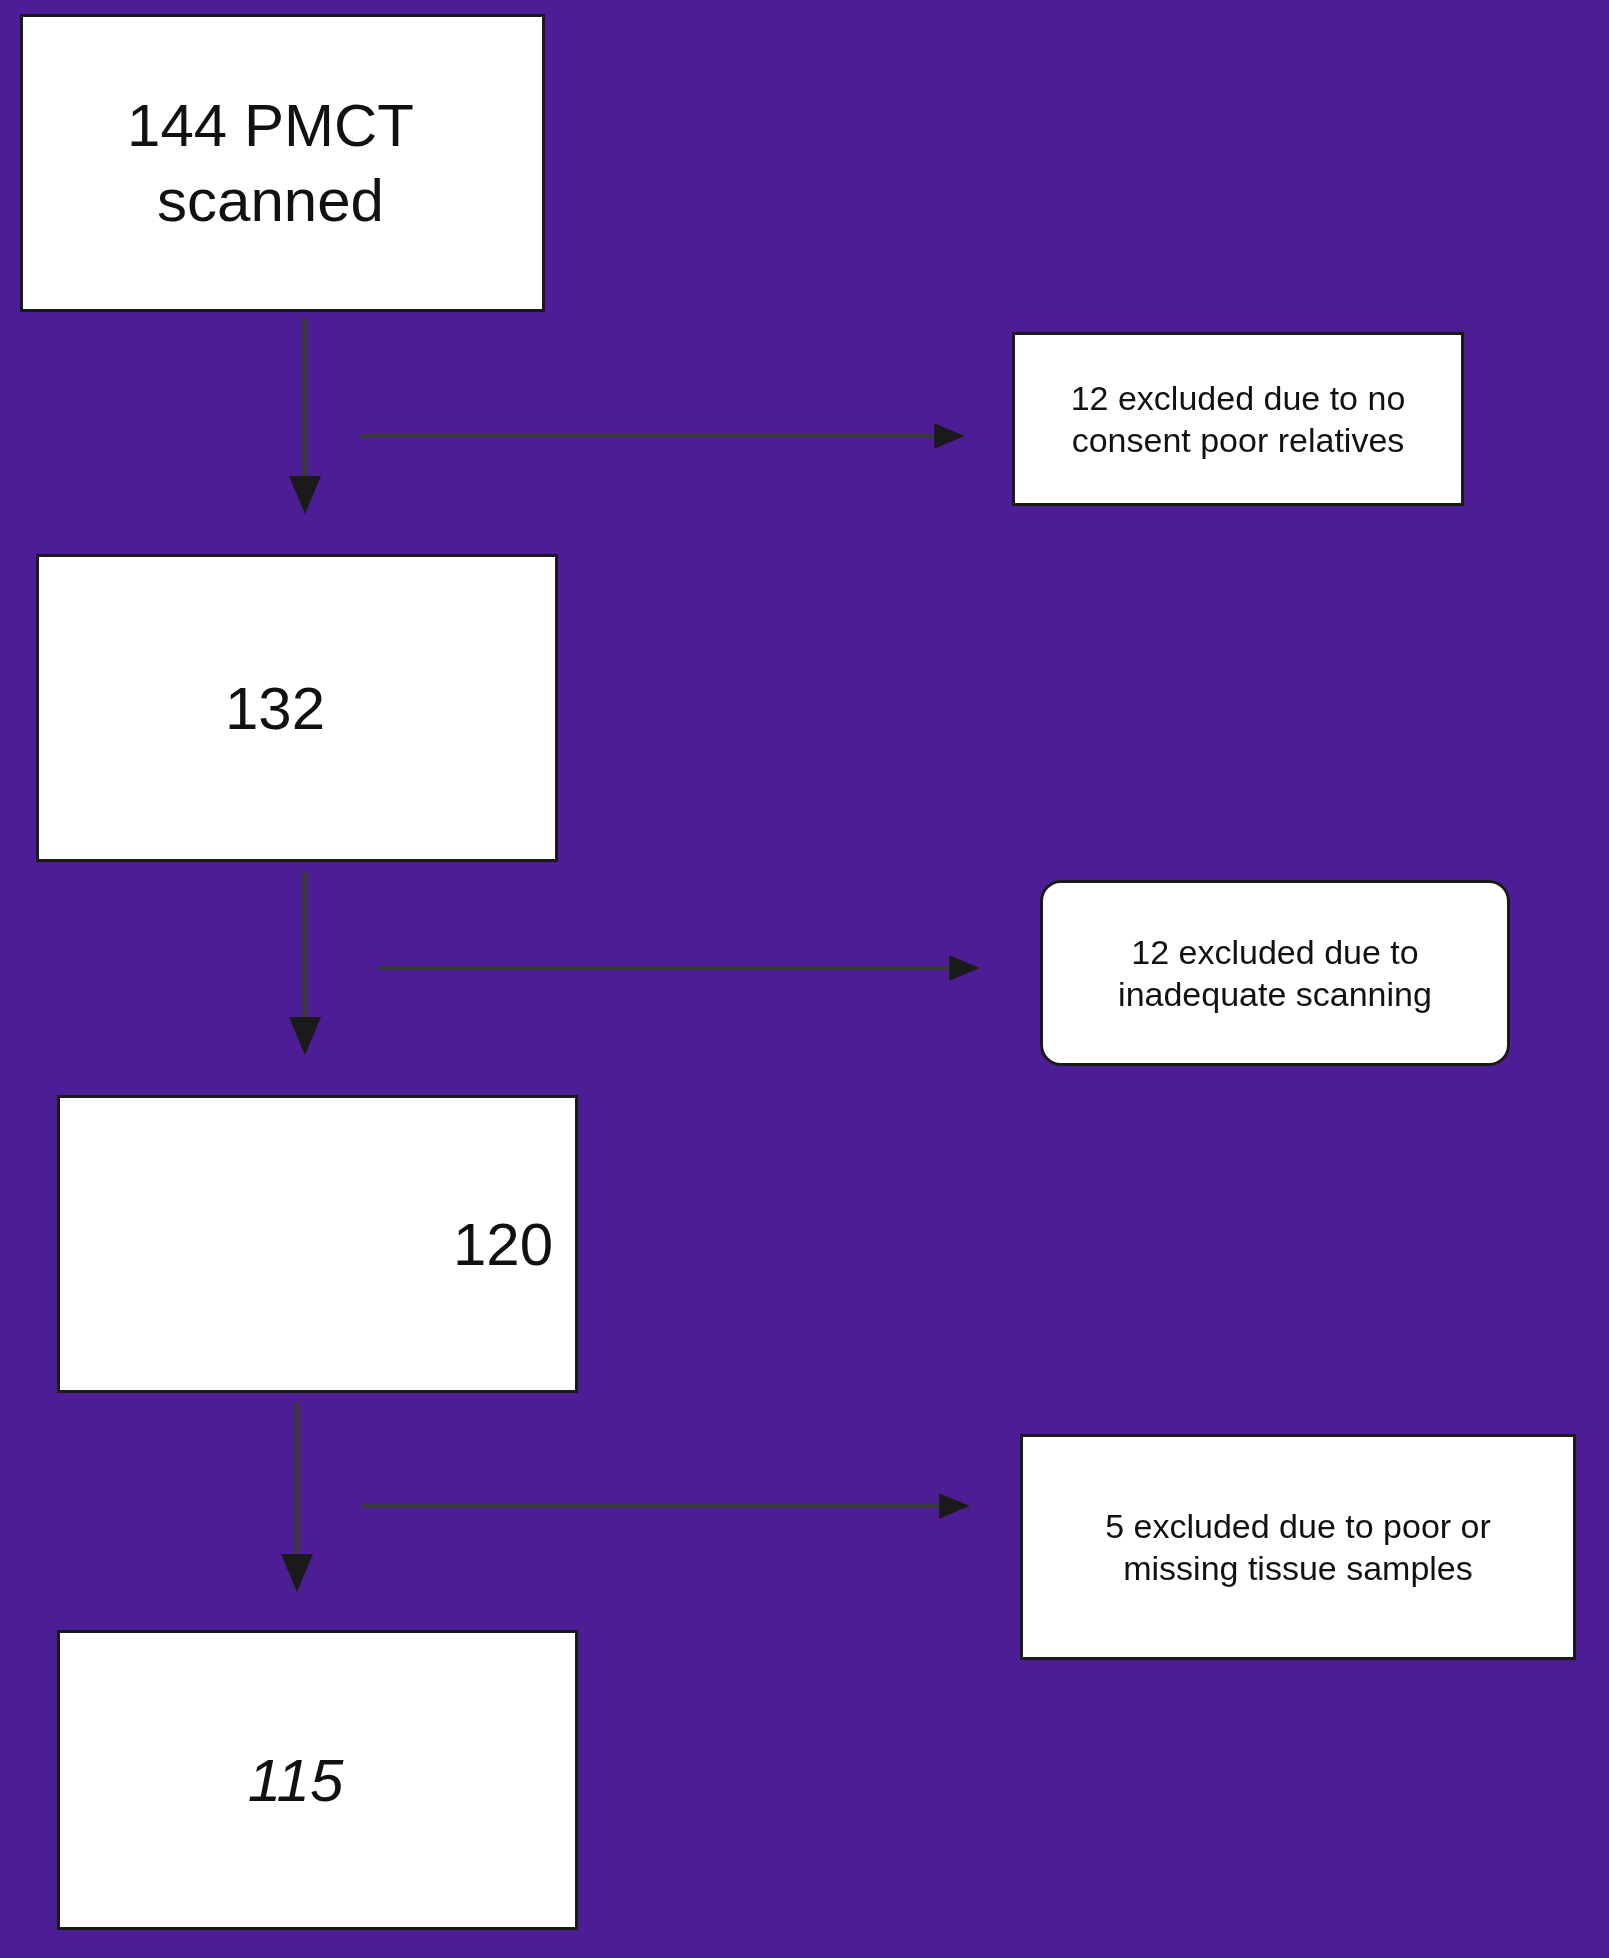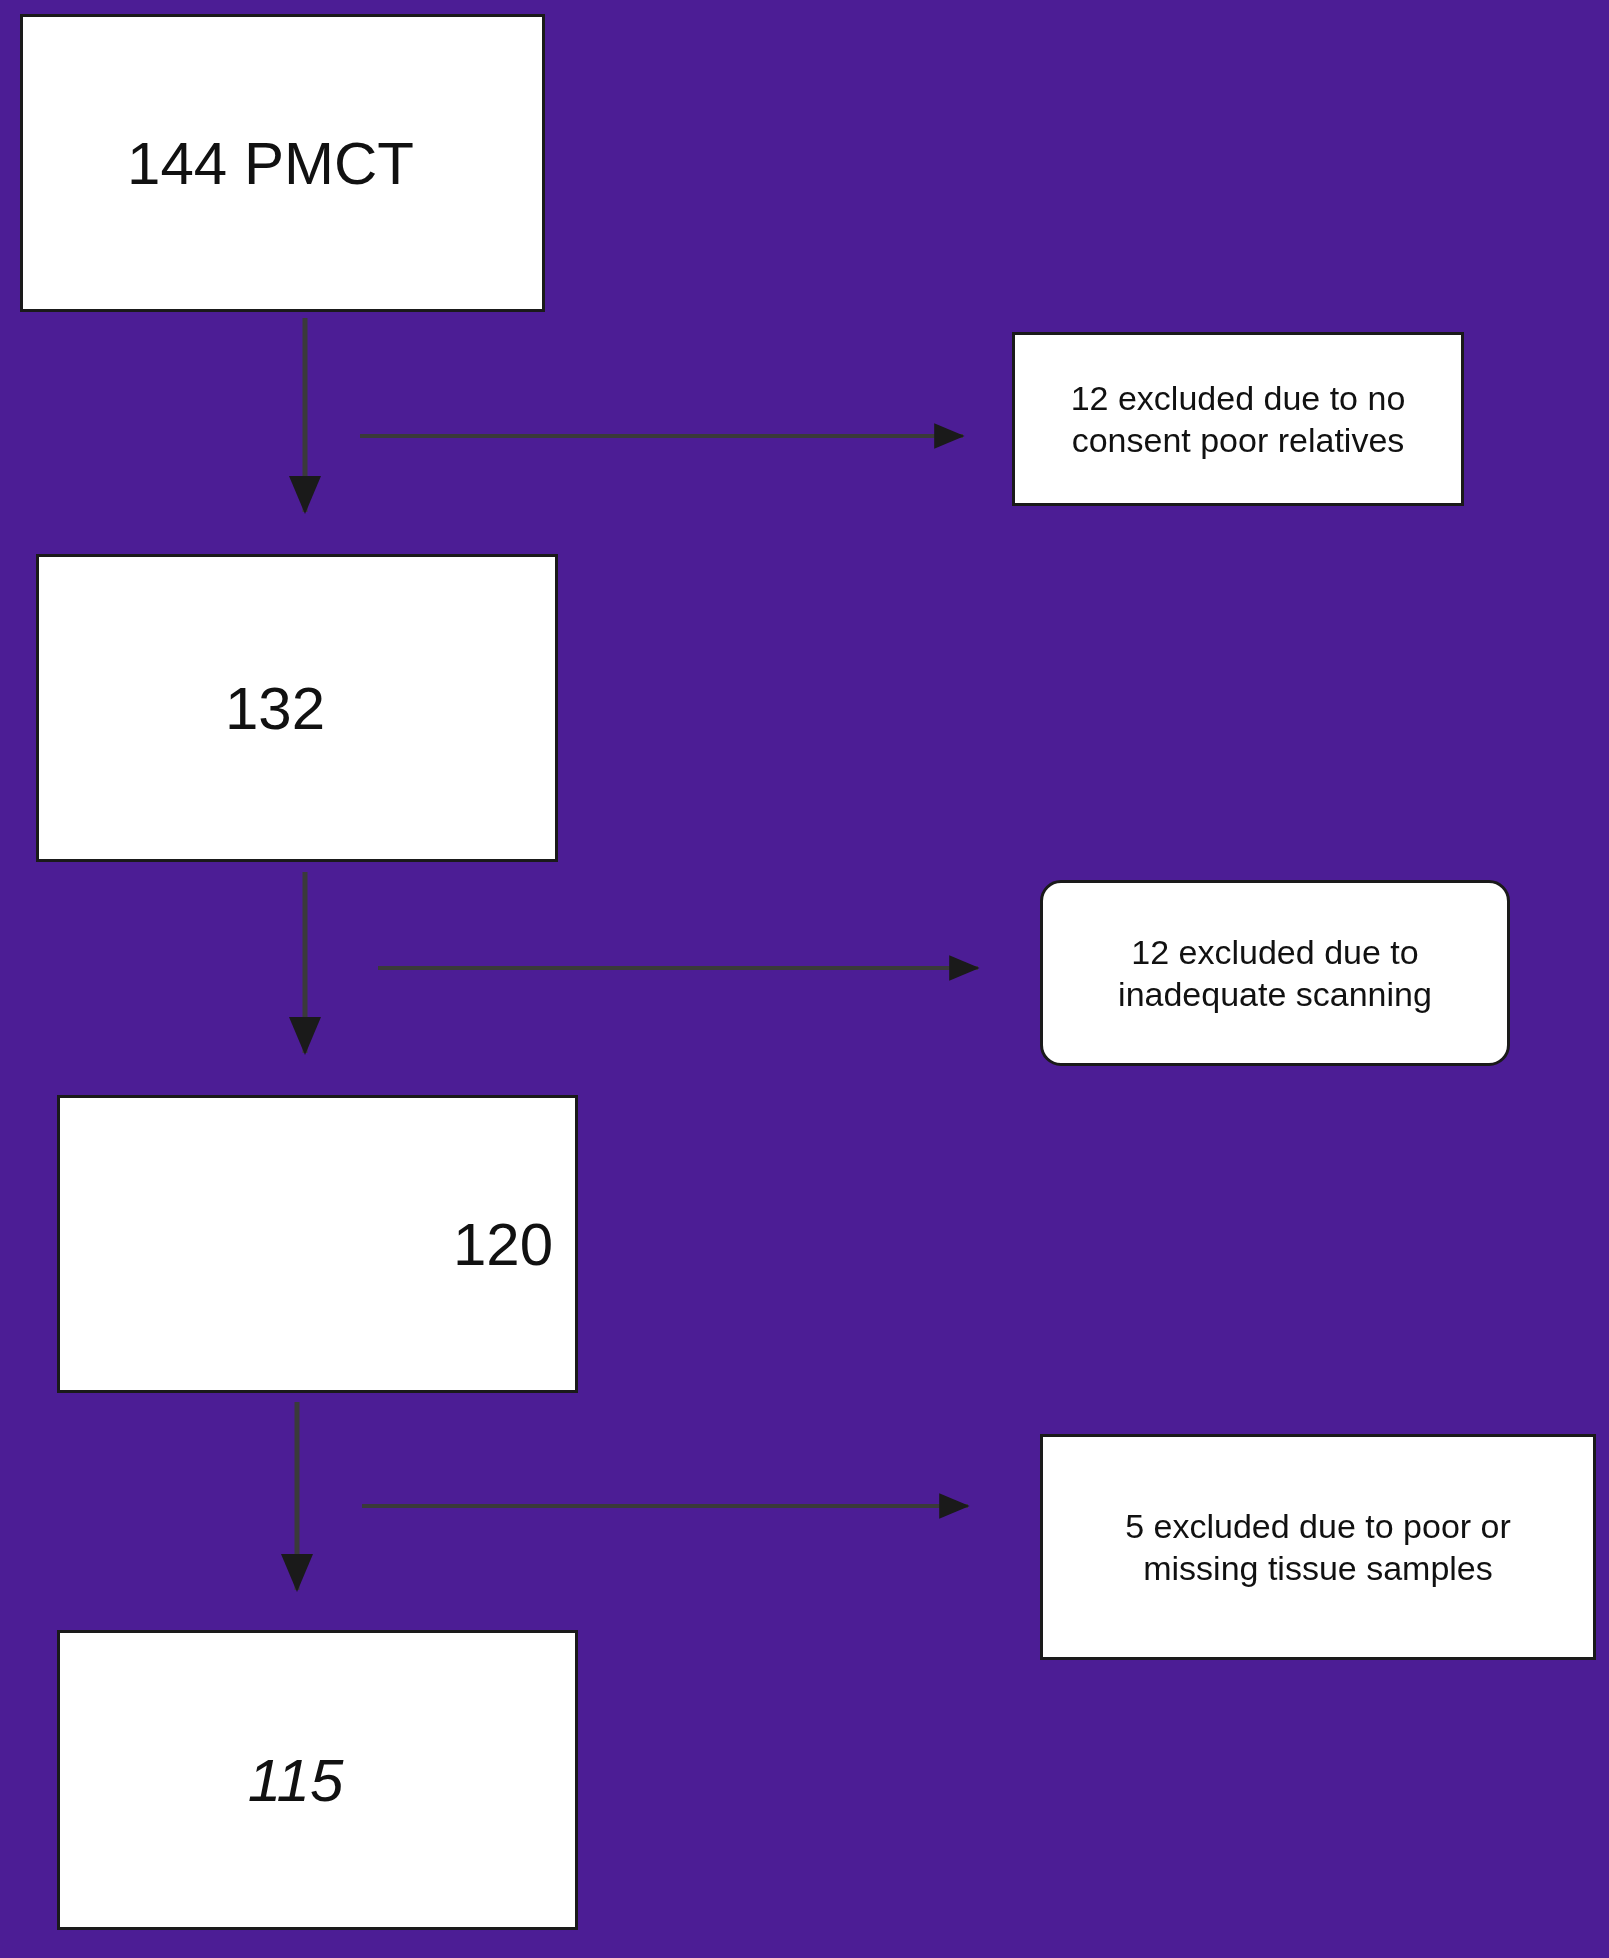--- a/index.html
+++ b/index.html
@@ -50,21 +50,21 @@
 
   
   #box-132 .boxtext,
   #box-120 .boxtext,
   #box-115 .boxtext { transform: translateX(-22px); }
   #box-scanned .boxtext { transform: translateX(-12px); }
 
   
   #box-exc-1 { left: 1012px; top: 332px;  width: 452px; height: 174px; }
   #box-exc-2 { left: 1040px; top: 880px;  width: 470px; height: 186px; border-radius: 21px; }
-  #box-exc-3 { left: 1020px; top: 1434px; width: 556px; height: 226px; margin-left: 20px; }
+  #box-exc-3 { left: 1020px; top: 1434px; width: 556px; height: 226px; }
 
   
   #connectors {
     position: absolute;
     left: 0;
     top: 0;
     width: 1609px;
     height: 1958px;
     pointer-events: none;
   }
@@ -100,21 +100,21 @@
     <g>
       <line x1="297" y1="1402" x2="297" y2="1590" stroke="#3a3a3a" stroke-width="5" marker-end="url(#ah)"></line>
     </g>
 
     <g>
       <line x1="362" y1="1506" x2="968" y2="1506" stroke="#3a3a3a" stroke-width="4" marker-end="url(#ah)"></line>
     </g>
   </svg>
 
   <div class="flow-box main" id="box-scanned">
-    <span class="boxtext"><span>144 PMCT</span><br></span>
+    <span class="boxtext"><span>144 PMCT</span><br><span>scanned</span></span>
   </div>
 
   <div class="flow-box main" id="box-132">
     <span class="boxtext">132</span>
   </div>
 
   <div class="flow-box main" id="box-120">
     <span class="boxtext">120</span>
   </div>
 

